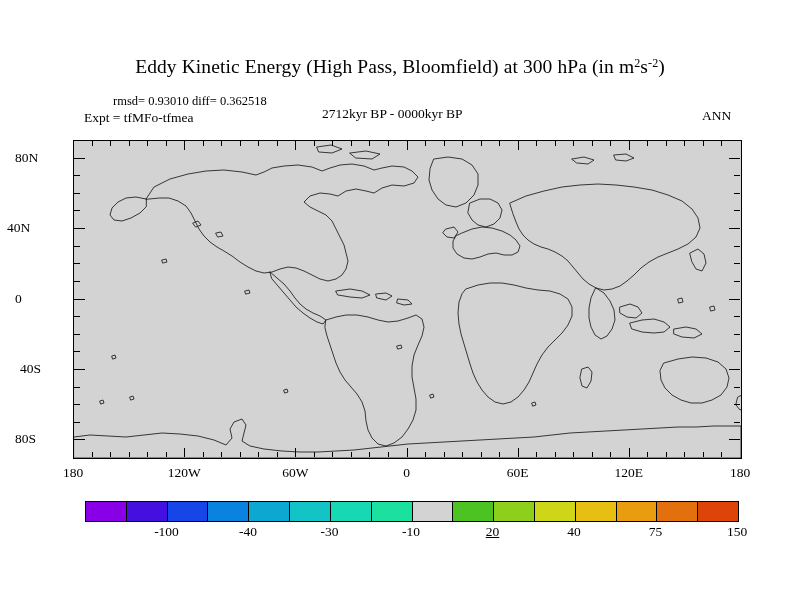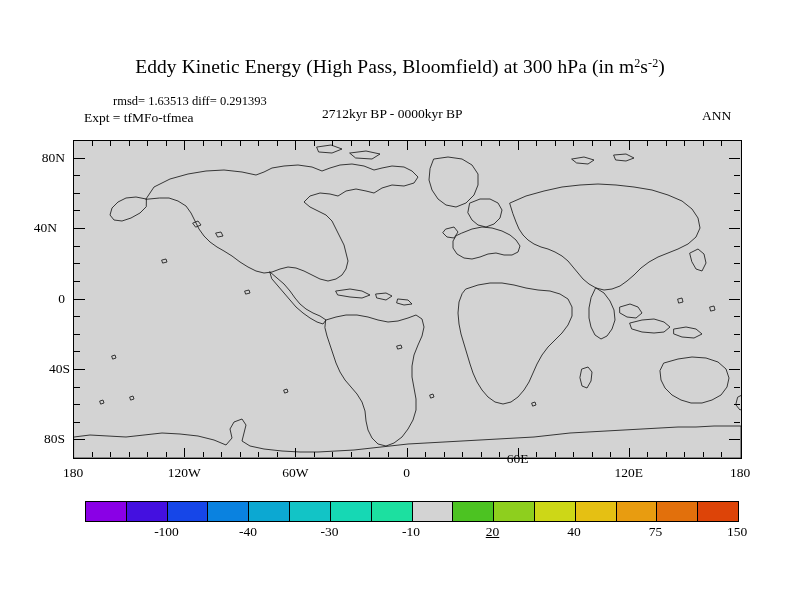--- a/index.html
+++ b/index.html
@@ -89,21 +89,21 @@
     background: #000000;
   }
 
   
   .axis-label {
     position: absolute;
     font-size: 13.5px;
     white-space: nowrap;
   }
   .lat-label {
-    text-align: right;
+    text-align: left;
     transform: translateY(-50%);
   }
   .lon-label {
     text-align: center;
     transform: translateX(-50%);
   }
 
   
   #colorbar-frame {
     position: absolute;
@@ -131,21 +131,21 @@
     transform: translateX(-50%);
     white-space: nowrap;
     top: 524px;
   }
 </style>
 </head>
 <body>
 
 <div id="title"><span>Eddy Kinetic Energy (High Pass, Bloomfield) at 300 hPa (in m</span><sup>2</sup><span>s</span><sup>-2</sup><span>)</span></div>
 
-<div id="rmsd-line">rmsd= 1.63513 diff= 0.291393</div>
+<div id="rmsd-line">rmsd= 0.93010 diff= 0.362518</div>
 <div id="expt-line">Expt = tfMFo-tfmea</div>
 <div id="period-line">2712kyr BP - 0000kyr BP</div>
 <div id="season-line">ANN</div>
 
 <div id="plot-frame">
   <svg id="map-canvas" viewBox="0 0 667 317" preserveAspectRatio="none">
     <g fill="none" stroke="#1a1a1a" stroke-width="0.85" stroke-linejoin="round" stroke-linecap="round">
 
       <path d="M72,58 L80,46 L96,38 L114,33 L132,30 L150,29 L168,31 L182,34 L190,31 L198,27 L210,25 L224,24 L238,26 L248,30 L256,27 L266,24 L278,23 L290,25 L300,29 L308,27 L318,25 L330,26 L338,30 L344,36 L340,42 L330,45 L318,44 L308,47 L300,52 L292,50 L282,48 L272,50 L264,55 L256,53 L246,52 L236,55 L230,61 L236,66 L244,70 L252,74 L258,80 L262,88 L266,96 L270,104 L272,112 L274,120 L272,128 L268,134 L262,138 L254,140 L246,138 L238,134 L230,130 L222,127 L214,126 L206,128 L198,131 L190,132 L182,130 L174,126 L166,121 L158,115 L150,110 L143,106 L136,101 L130,95 L125,88 L121,80 L117,72 L112,65 L104,60 L95,57 L86,57 Z"></path>
 
@@ -317,21 +317,21 @@
 <div id="axis-label-layer">
     <div class="axis-label lat-label" style="left: 15px; width: 50px; top: 157.611px;">80N</div>
     <div class="axis-label lat-label" style="left: 7px; width: 50px; top: 228.056px;">40N</div>
     <div class="axis-label lat-label" style="left: 15px; width: 50px; top: 298.5px;">0</div>
     <div class="axis-label lat-label" style="left: 20px; width: 50px; top: 368.944px;">40S</div>
     <div class="axis-label lat-label" style="left: 15px; width: 50px; top: 439.389px;">80S</div>
     <div class="axis-label lon-label" style="left: 73px; top: 465px;">180</div>
     <div class="axis-label lon-label" style="left: 184.167px; top: 465px;">120W</div>
     <div class="axis-label lon-label" style="left: 295.333px; top: 465px;">60W</div>
     <div class="axis-label lon-label" style="left: 406.5px; top: 465px;">0</div>
-    <div class="axis-label lon-label" style="left: 517.667px; top: 451px;">60E</div>
+    <div class="axis-label lon-label" style="left: 517.667px; top: 465px;">60E</div>
     <div class="axis-label lon-label" style="left: 628.833px; top: 465px;">120E</div>
     <div class="axis-label lon-label" style="left: 740px; top: 465px;">180</div>
   </div>
 
 <div id="colorbar-frame">
     <div class="cb-cell" style="background: rgb(138, 0, 230);"></div>
     <div class="cb-cell" style="background: rgb(68, 16, 224);"></div>
     <div class="cb-cell" style="background: rgb(22, 70, 232);"></div>
     <div class="cb-cell" style="background: rgb(10, 130, 224);"></div>
     <div class="cb-cell" style="background: rgb(12, 168, 210);"></div>

